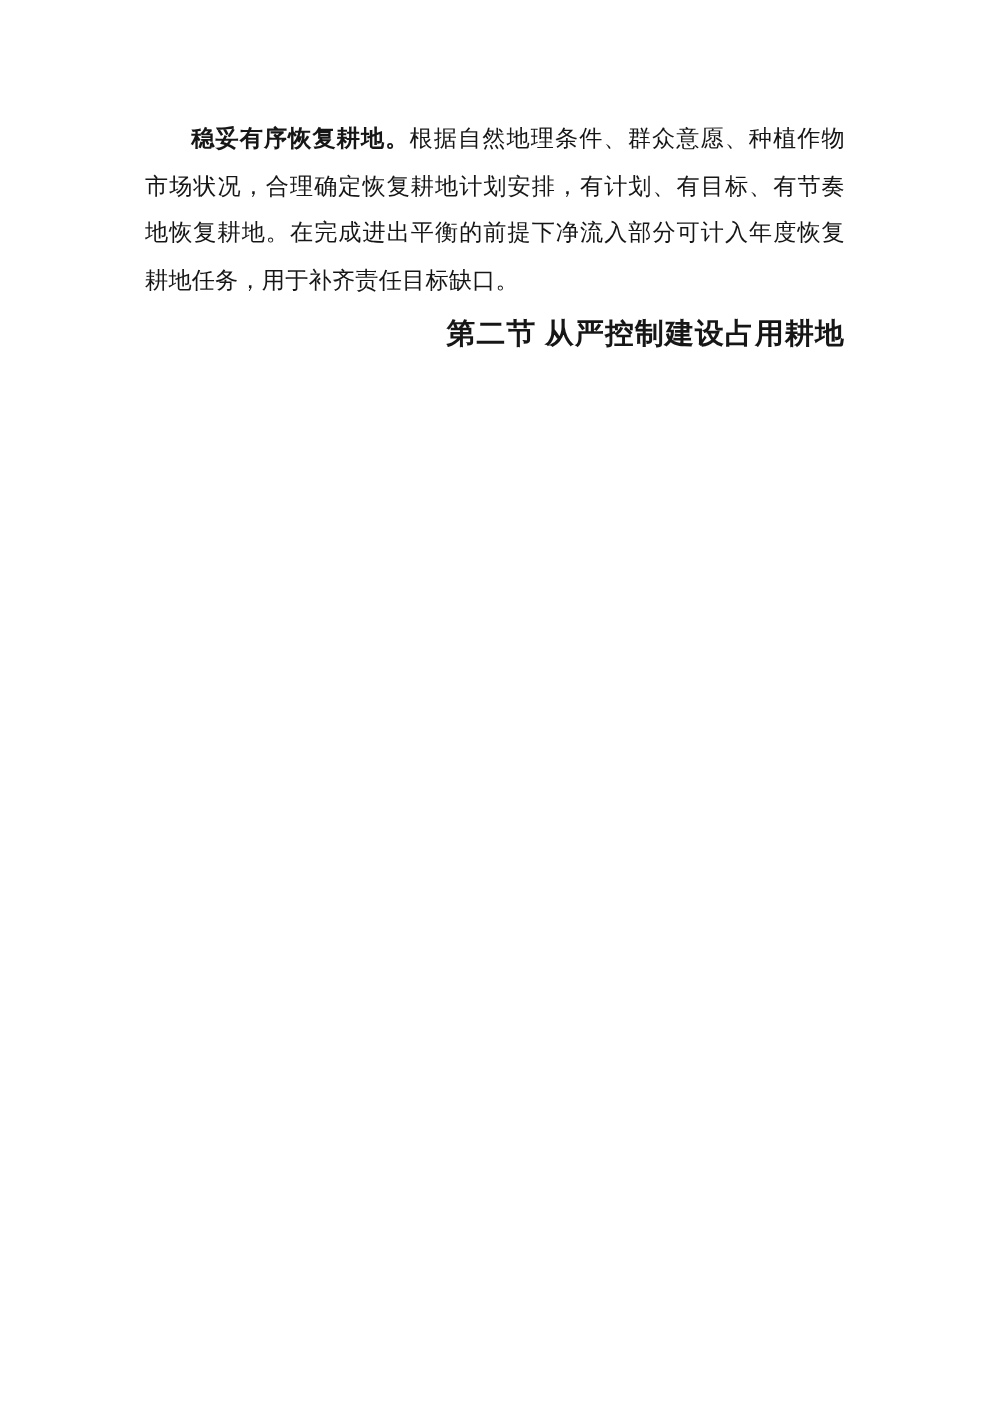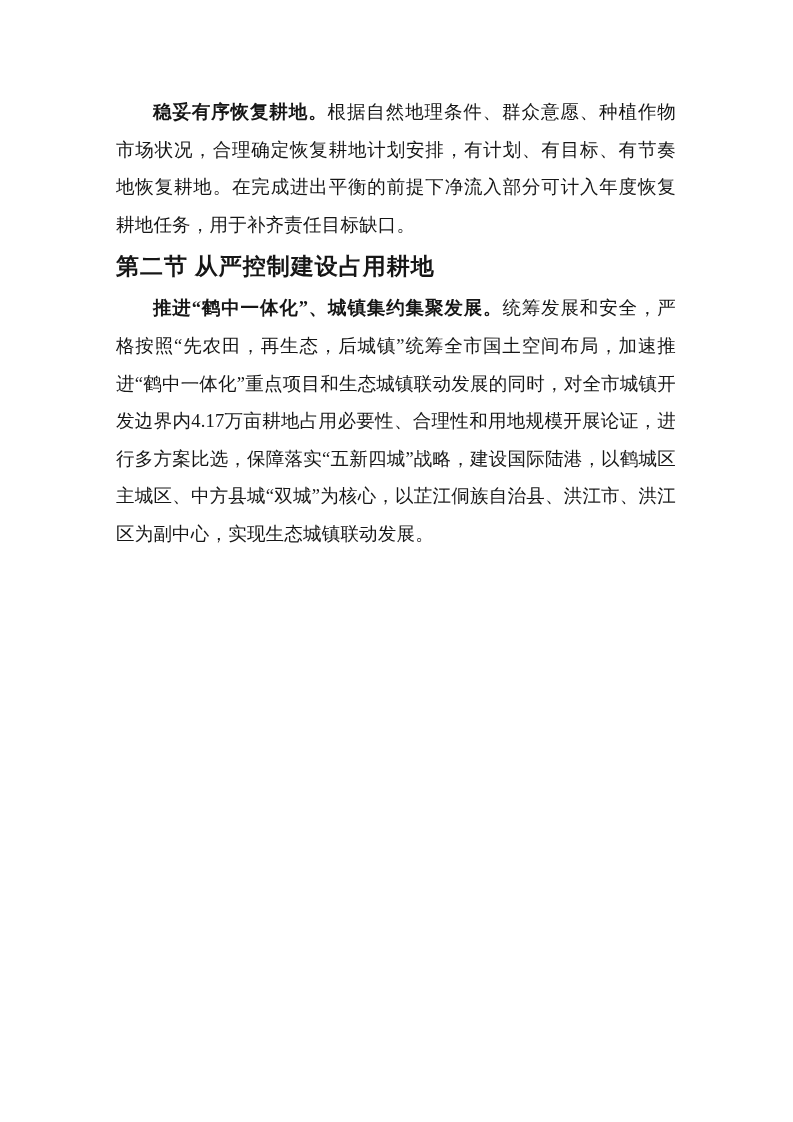--- a/index.html
+++ b/index.html
@@ -32,21 +32,21 @@
     letter-spacing: 0.2px;
   }
   .body-para .lead {
     font-weight: bold;
   }
   .section-heading {
     margin: 7px 0 8px 0;
     font-size: 23px;
     font-weight: bold;
     line-height: 31px;
-    text-align: left;
+    text-align: right;
     letter-spacing: 1px;
   }
   .page-footer {
     position: absolute;
     left: 0;
     top: 1032px;
     width: 100%;
     text-align: right;
     font-family: "Liberation Sans", "DejaVu Sans", sans-serif;
     font-size: 14px;
@@ -58,19 +58,18 @@
 <body>
 
 <div class="doc-page">
   <div class="doc-content">
 
     <p class="body-para"><span class="lead">稳妥有序恢复耕地。</span><span>根据自然地理条件、群众意愿、种植作物市场状况，合理确定恢复耕地计划安排，有计划、有目标、有节奏地恢复耕地。在完成进出平衡的前提下净流入部分可计入年度恢复耕地任务，用于补齐责任目标缺口。</span></p>
 
     <h2 class="section-heading">第二节 从严控制建设占用耕地</h2>
 
 
-    <p class="body-para"><span class="lead">推进“鹤中一体化”、城镇集约集聚发展。</span><span>统筹发展和安全，严格按照“先农田，再生态，后城镇”统筹全市国土空间布局，加速推进“鹤中一体化”重点项目和生态城镇联动发展的同时，对全市城镇开发边界内4.17万亩耕地占用必要性、合理性和用地规模开展论证，进行多方案比选，保障落实“五新四城”战略，建设国际陆港，以鹤城区主城区、中方县城“双城”为核心，以芷江侗族自治县、洪江市、洪江区为副中心，实现生态城镇联动发展。</span></p>
 
 
   </div>
 
   <div class="page-footer">15</div>
 </div>
 
 </body></html>

